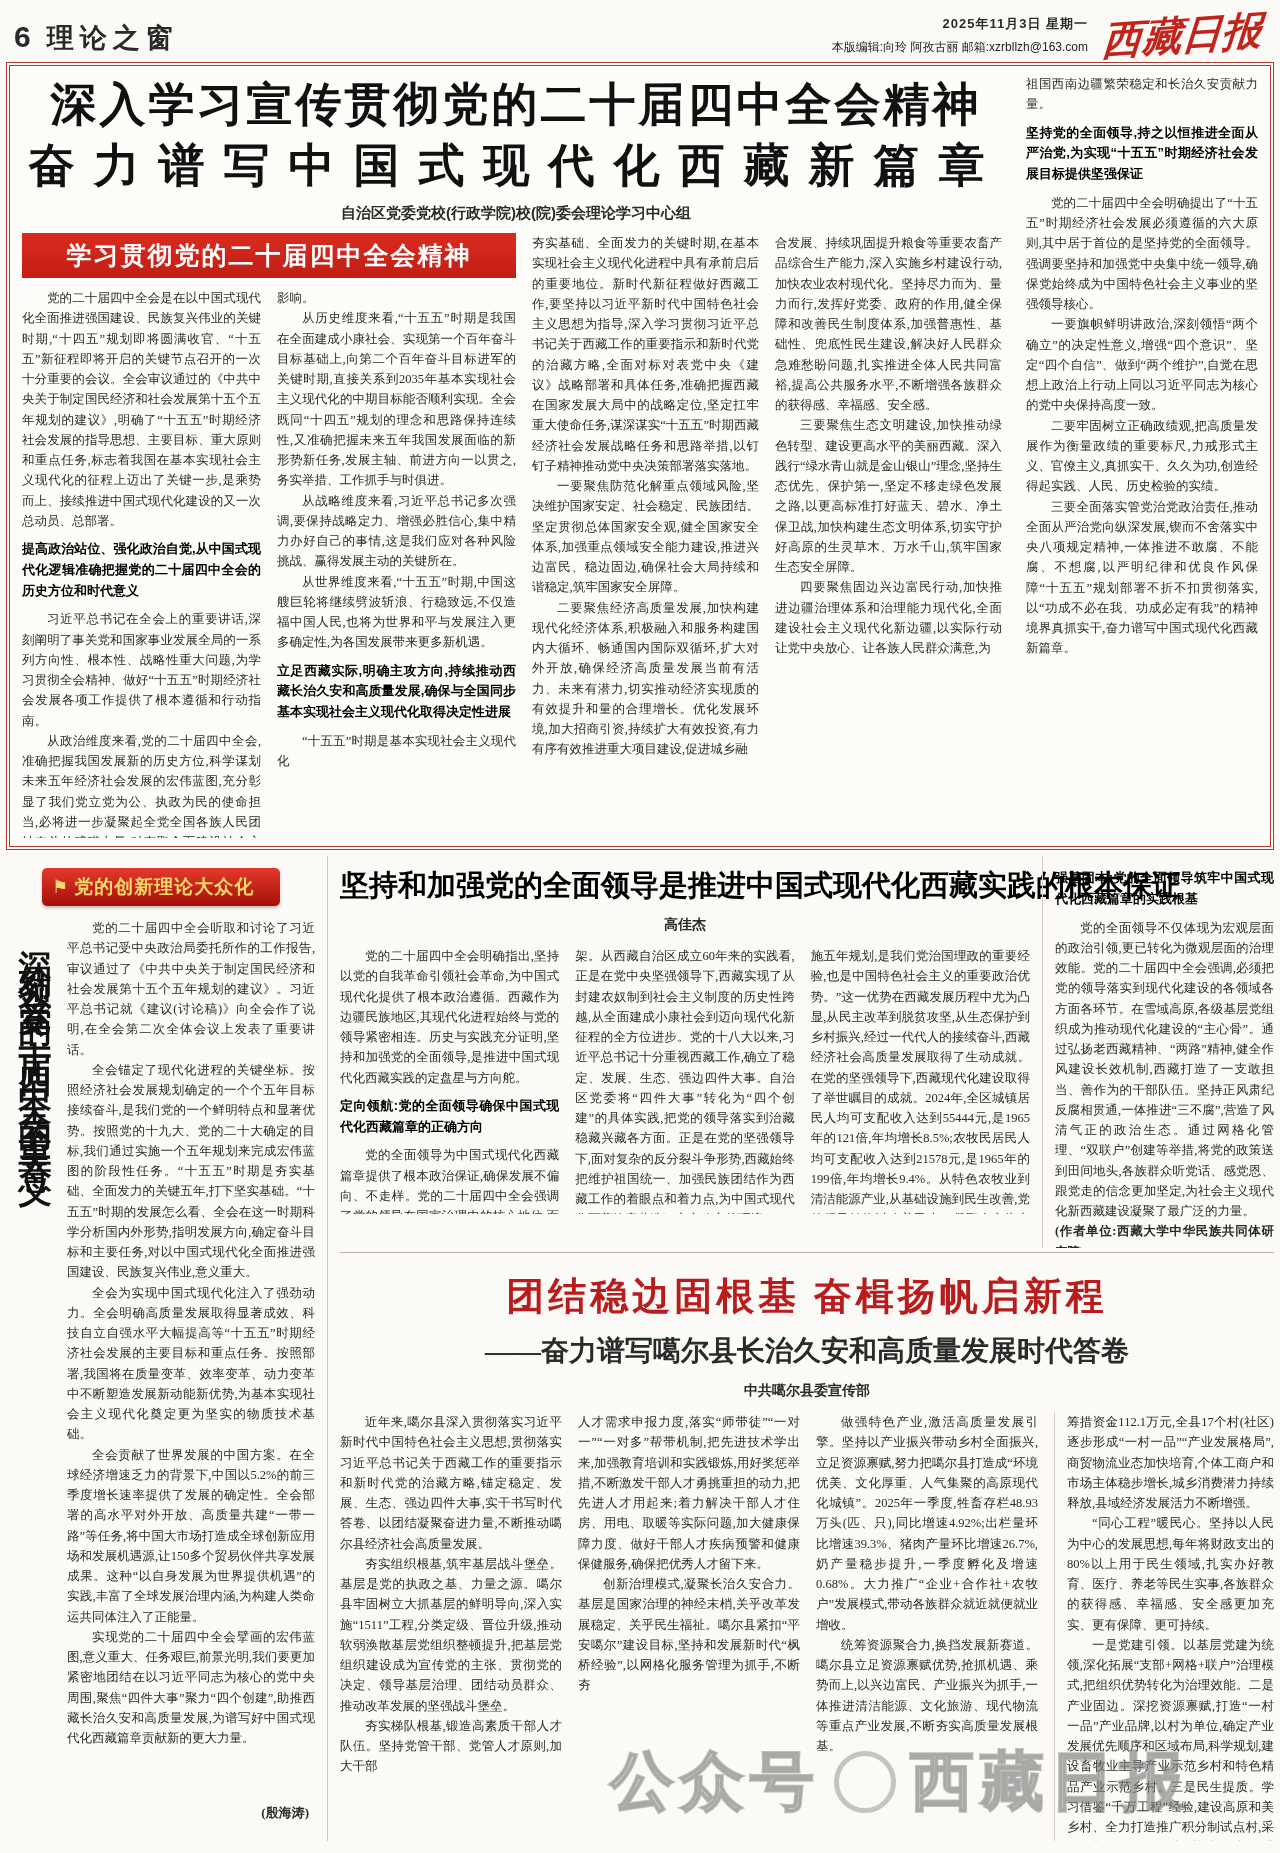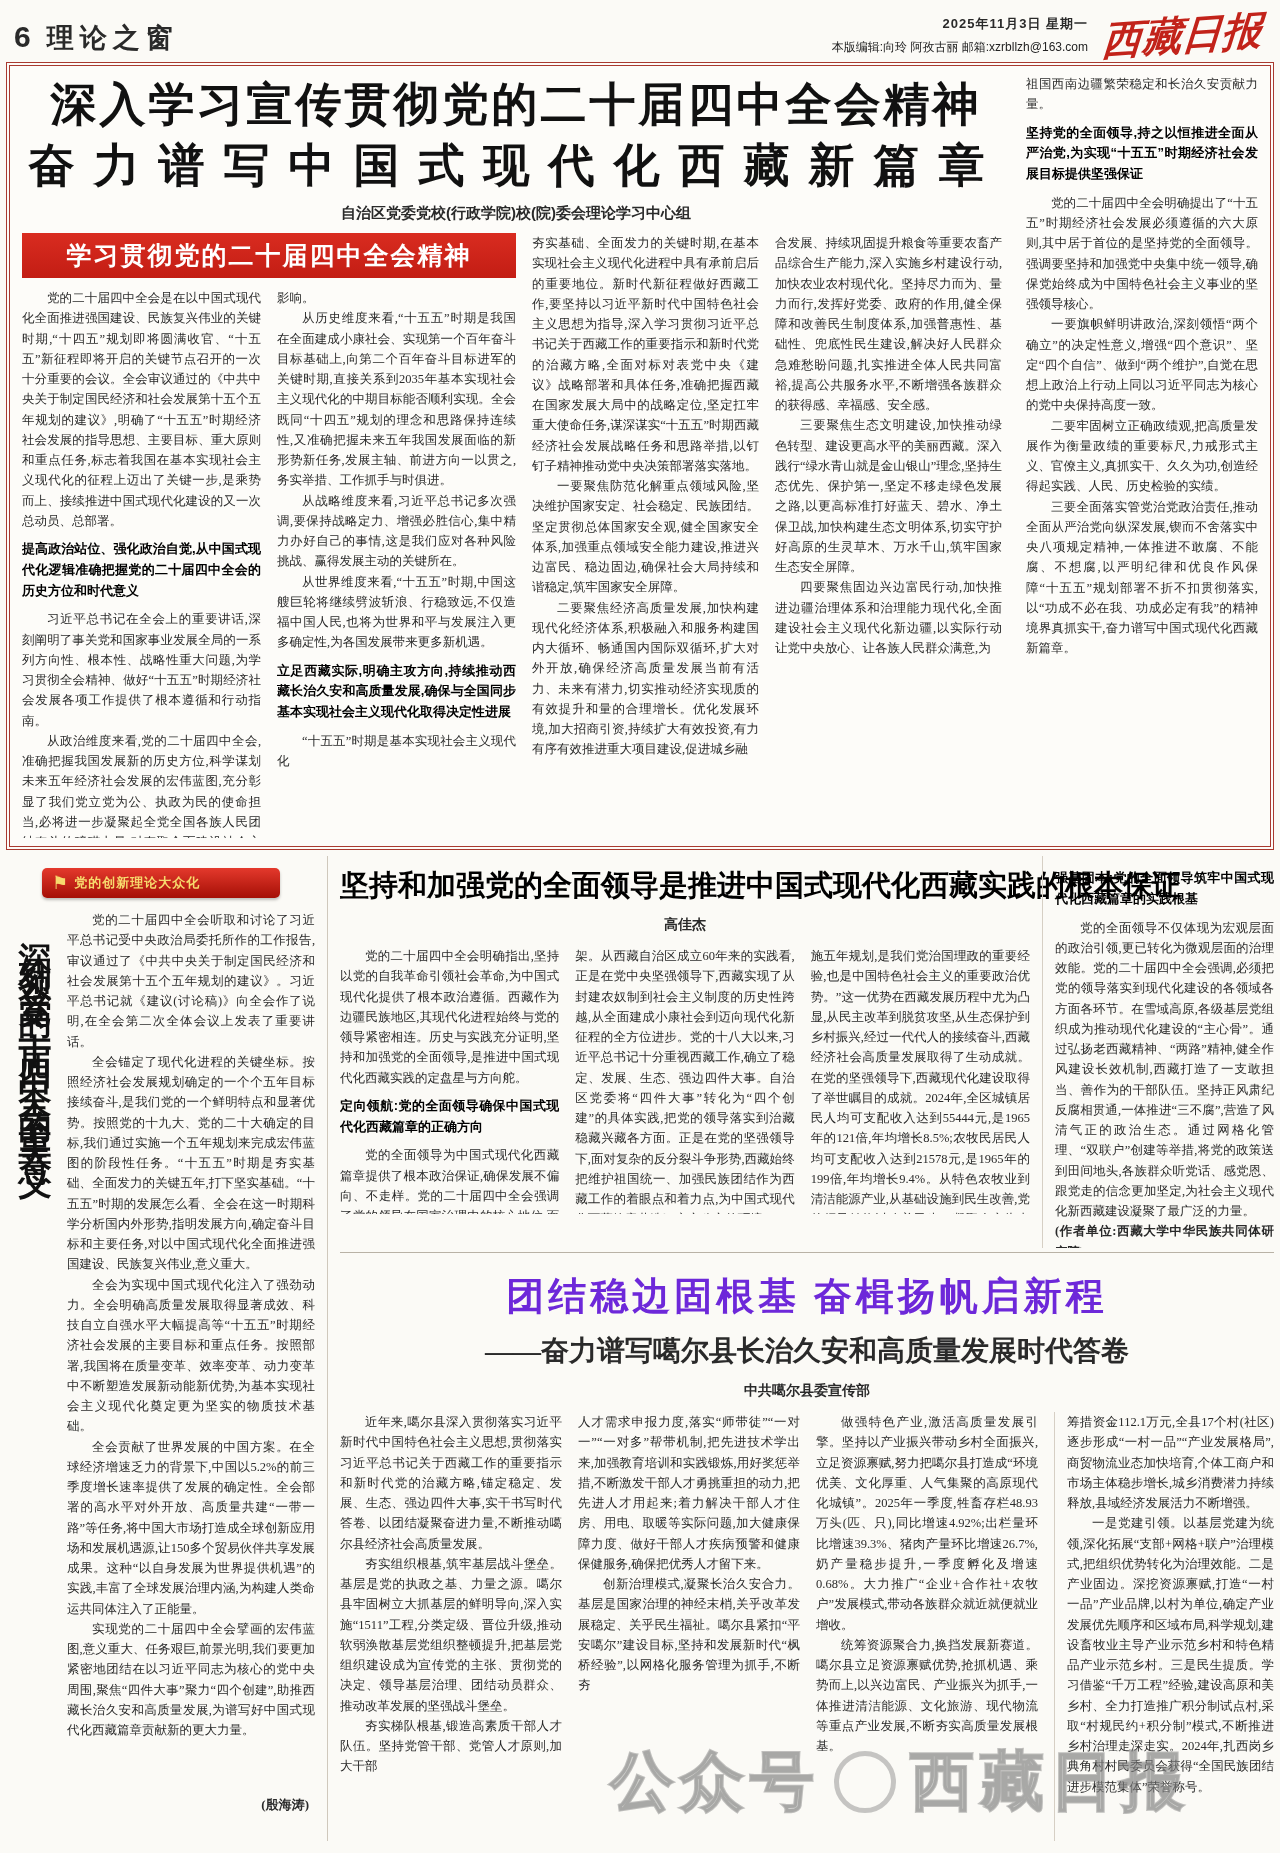--- a/index.html
+++ b/index.html
@@ -68,21 +68,21 @@
   .lower{display:flex;margin:6px 6px 0 6px;height:985px;}
   .theory-col{width:322px;flex:0 0 auto;border-right:1px solid #cfc8bc;padding:6px 12px 0 6px;box-sizing:border-box;overflow:hidden;}
   .badge{
     display:flex;align-items:center;gap:6px;
     width:218px;margin:6px auto 12px 30px;
     background:linear-gradient(180deg,#e4392c,#a50f06);
     border-radius:5px;padding:6px 10px;
     box-shadow:0 2px 3px rgba(0,0,0,.25);
   }
   .badge-flag{color:#f7d96d;font-size:18px;line-height:1;}
-  .badge-text{color:#f7d96d;font-weight:bold;font-size:13px;letter-spacing:1px;font-family:"Liberation Sans","DejaVu Sans",sans-serif;white-space:nowrap;}
+  .badge-text{color:#f7d96d;font-weight:bold;font-size:19px;letter-spacing:1px;font-family:"Liberation Sans","DejaVu Sans",sans-serif;white-space:nowrap;}
   .theory-body{display:flex;gap:10px;height:880px;overflow:hidden;}
   .vtitle{
     writing-mode:vertical-rl;
     font-family:"Liberation Sans","DejaVu Sans",sans-serif;
     font-size:33px;font-weight:900;letter-spacing:13px;color:#111;
     flex:0 0 auto;padding-top:6px;
   }
   .theory-text{flex:1 1 auto;min-width:0;overflow:hidden;}
   .theory-author{text-align:right;font-weight:bold;font-size:13px;margin-top:6px;padding-right:6px;}
   .right-area{flex:1 1 auto;min-width:0;display:flex;flex-direction:column;padding-left:12px;box-sizing:border-box;}
@@ -95,21 +95,21 @@
     margin:10px 0 2px 0;color:#000;white-space:nowrap;
   }
   .mid-author{text-align:center;font-size:14px;font-weight:bold;font-family:"Liberation Sans","DejaVu Sans",sans-serif;margin:10px 0 12px 0;}
   .mid-cols{display:flex;gap:16px;height:268px;overflow:hidden;}
   .mid-side{width:232px;flex:0 0 auto;border-left:1px solid #d6cfc4;padding-left:12px;box-sizing:border-box;overflow:hidden;padding-top:4px;}
   .side-unit{font-size:12px;font-weight:bold;margin-top:6px;text-indent:0 !important;}
   
   .bottom-article{border-top:1px solid #b9b2a6;margin-top:4px;padding-top:14px;flex:1 1 auto;display:flex;flex-direction:column;min-height:0;}
   .bot-title{
     font-family:"Liberation Serif","DejaVu Serif",serif;
-    font-size:38px;font-weight:900;text-align:center;letter-spacing:4px;color:#6d28d9;margin:4px 0 6px 0;white-space:nowrap;
+    font-size:38px;font-weight:900;text-align:center;letter-spacing:4px;color:#b91c1c;margin:4px 0 6px 0;white-space:nowrap;
   }
   .bot-subtitle{font-size:28px;font-weight:bold;text-align:center;margin:4px 0 6px 0;}
   .bot-byline{font-size:14px;font-weight:bold;text-align:center;font-family:"Liberation Sans","DejaVu Sans",sans-serif;margin:6px 0 12px 0;}
   .bot-cols{display:flex;gap:16px;flex:1 1 auto;min-height:0;overflow:hidden;}
   .bot-col{flex:1 1 0;min-width:0;overflow:hidden;}
   .bot-col-last{width:220px;flex:0 0 auto;border-left:1px solid #d6cfc4;padding-left:12px;box-sizing:border-box;overflow:hidden;}
   
   .watermark{
     position:absolute;left:610px;top:1738px;z-index:6;
     display:flex;align-items:center;gap:14px;pointer-events:none;
@@ -253,20 +253,21 @@
           <div class="bot-col txt">
               <p class="para cont">人才需求申报力度,落实“师带徒”“一对一”“一对多”帮带机制,把先进技术学出来,加强教育培训和实践锻炼,用好奖惩举措,不断激发干部人才勇挑重担的动力,把先进人才用起来;着力解决干部人才住房、用电、取暖等实际问题,加大健康保障力度、做好干部人才疾病预警和健康保健服务,确保把优秀人才留下来。</p>
               <p class="para">创新治理模式,凝聚长治久安合力。基层是国家治理的神经末梢,关乎改革发展稳定、关乎民生福祉。噶尔县紧扣“平安噶尔”建设目标,坚持和发展新时代“枫桥经验”,以网格化服务管理为抓手,不断夯</p>
             </div>
           <div class="bot-col txt">
               <p class="para">做强特色产业,激活高质量发展引擎。坚持以产业振兴带动乡村全面振兴,立足资源禀赋,努力把噶尔县打造成“环境优美、文化厚重、人气集聚的高原现代化城镇”。2025年一季度,牲畜存栏48.93万头(匹、只),同比增速4.92%;出栏量环比增速39.3%、猪肉产量环比增速26.7%,奶产量稳步提升,一季度孵化及增速0.68%。大力推广“企业+合作社+农牧户”发展模式,带动各族群众就近就便就业增收。</p>
               <p class="para">统筹资源聚合力,换挡发展新赛道。噶尔县立足资源禀赋优势,抢抓机遇、乘势而上,以兴边富民、产业振兴为抓手,一体推进清洁能源、文化旅游、现代物流等重点产业发展,不断夯实高质量发展根基。</p>
             </div>
           <div class="bot-col-last txt">
               <p class="para cont">筹措资金112.1万元,全县17个村(社区)逐步形成“一村一品”“产业发展格局”,商贸物流业态加快培育,个体工商户和市场主体稳步增长,城乡消费潜力持续释放,县域经济发展活力不断增强。</p>
+              <p class="para">“同心工程”暖民心。坚持以人民为中心的发展思想,每年将财政支出的80%以上用于民生领域,扎实办好教育、医疗、养老等民生实事,各族群众的获得感、幸福感、安全感更加充实、更有保障、更可持续。</p>
               <p class="para">一是党建引领。以基层党建为统领,深化拓展“支部+网格+联户”治理模式,把组织优势转化为治理效能。二是产业固边。深挖资源禀赋,打造“一村一品”产业品牌,以村为单位,确定产业发展优先顺序和区域布局,科学规划,建设畜牧业主导产业示范乡村和特色精品产业示范乡村。三是民生提质。学习借鉴“千万工程”经验,建设高原和美乡村、全力打造推广积分制试点村,采取“村规民约+积分制”模式,不断推进乡村治理走深走实。2024年,扎西岗乡典角村村民委员会获得“全国民族团结进步模范集体”荣誉称号。</p>
             </div>
         </div>
       </div>
 
     </div>
   </div>
 
   <div class="watermark">
     <span>公众号</span>

